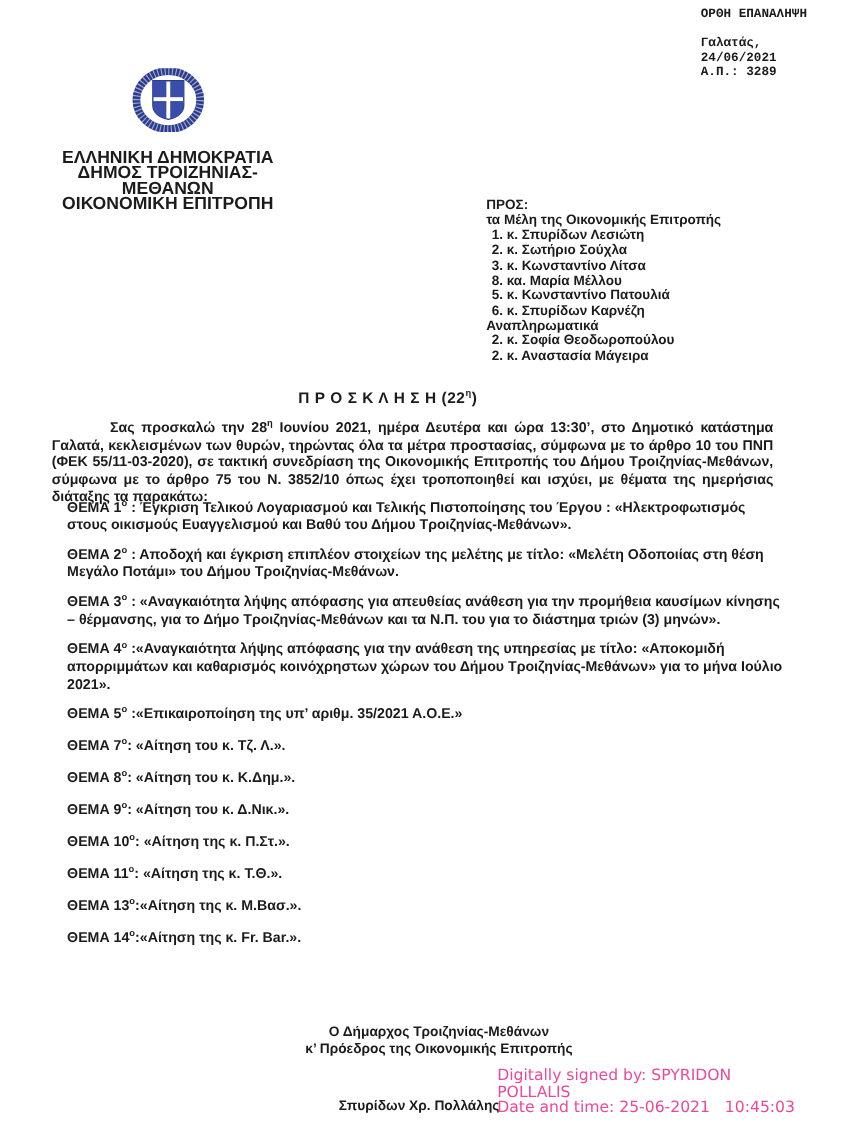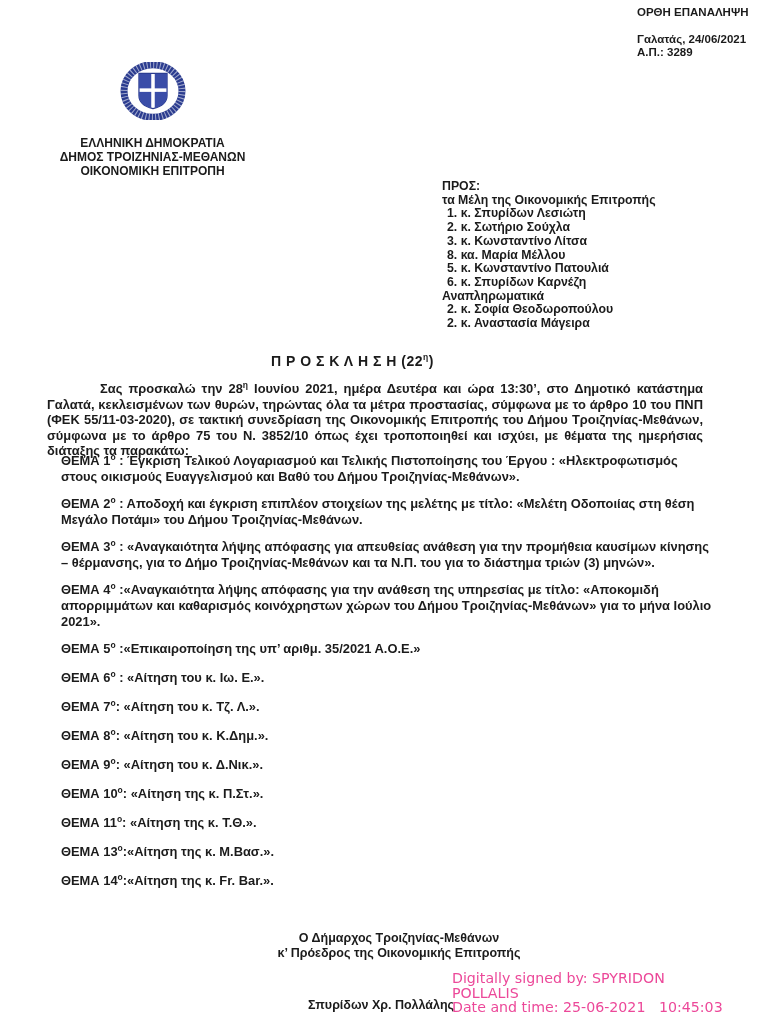--- a/index.html
+++ b/index.html
@@ -3,26 +3,26 @@
 <meta charset="utf-8">
 <style>
   html,body{margin:0;padding:0;background:#fff;}
   .page{
     position:relative;width:766px;height:1024px;background:#ffffff;
     font-family:"Liberation Sans",sans-serif;font-weight:bold;color:#1b1b1b;
     overflow:hidden;
   }
   sup{font-size:8.5px;line-height:0;}
   
-  .hdr-right{position:absolute;left:637px;top:6px;font-size:11.5px;line-height:13px;}
+  .hdr-right{position:absolute;left:637px;top:6px;font-size:11.5px;line-height:13px;font-family:Liberation Mono, monospace;}
   .hdr-right .notice{margin-bottom:14px;}
   
   .hdr-left{position:absolute;left:40px;top:62px;width:225px;text-align:center;}
   .emblem{width:68px;height:58px;display:inline-block;}
-  .org{font-size:12px;line-height:14px;margin-top:12px;text-align:center;}
+  .org{font-size:16px;line-height:14px;margin-top:12px;text-align:center;}
   
   .recipients{position:absolute;left:442px;top:180px;font-size:12.3px;line-height:13.7px;}
   .recipients .member{padding-left:5px;}
   
   .title{position:absolute;left:0;top:353px;width:705px;text-align:center;font-size:14px;letter-spacing:.5px;}
   
   .intro{position:absolute;left:47px;top:381px;width:656px;font-size:12.9px;line-height:15.6px;
          text-align:justify;text-indent:53px;}
   
   .topics{position:absolute;left:57px;top:453px;width:657px;font-size:12.9px;line-height:16px;}
@@ -102,21 +102,20 @@
   <p><span>ΘΕΜΑ 1</span><sup>ο</sup><span> : Έγκριση Τελικού Λογαριασμού και Τελικής Πιστοποίησης του Έργου : «Ηλεκτροφωτισμός στους οικισμούς Ευαγγελισμού και Βαθύ του Δήμου Τροιζηνίας-Μεθάνων».</span></p>
 
   <p><span>ΘΕΜΑ 2</span><sup>ο</sup><span> : Αποδοχή και έγκριση επιπλέον στοιχείων της μελέτης με τίτλο: «Μελέτη Οδοποιίας στη θέση Μεγάλο Ποτάμι» του Δήμου Τροιζηνίας-Μεθάνων.</span></p>
 
   <p><span>ΘΕΜΑ 3</span><sup>ο</sup><span> : «Αναγκαιότητα λήψης απόφασης για απευθείας ανάθεση για την προμήθεια καυσίμων κίνησης – θέρμανσης, για το Δήμο Τροιζηνίας-Μεθάνων και τα Ν.Π. του για το διάστημα τριών (3) μηνών».</span></p>
 
   <p><span>ΘΕΜΑ 4</span><sup>ο</sup><span> :«Αναγκαιότητα λήψης απόφασης για την ανάθεση της υπηρεσίας με τίτλο: «Αποκομιδή απορριμμάτων και καθαρισμός κοινόχρηστων χώρων του Δήμου Τροιζηνίας-Μεθάνων» για το μήνα Ιούλιο 2021».</span></p>
 
   <p><span>ΘΕΜΑ 5</span><sup>ο</sup><span> :«Επικαιροποίηση της υπ’ αριθμ. 35/2021 Α.Ο.Ε.»</span></p>
 
-  <p><span>ΘΕΜΑ 6</span><sup>ο</sup><span> : «Αίτηση του κ. Ιω. Ε.».</span></p>
 
   <p><span>ΘΕΜΑ 7</span><sup>ο</sup><span>: «Αίτηση του κ. Τζ. Λ.».</span></p>
 
   <p><span>ΘΕΜΑ 8</span><sup>ο</sup><span>: «Αίτηση του κ. Κ.Δημ.».</span></p>
 
   <p><span>ΘΕΜΑ 9</span><sup>ο</sup><span>: «Αίτηση του κ. Δ.Νικ.».</span></p>
 
   <p><span>ΘΕΜΑ 10</span><sup>ο</sup><span>: «Αίτηση της κ. Π.Στ.».</span></p>
 
   <p><span>ΘΕΜΑ 11</span><sup>ο</sup><span>: «Αίτηση της κ. Τ.Θ.».</span></p>

